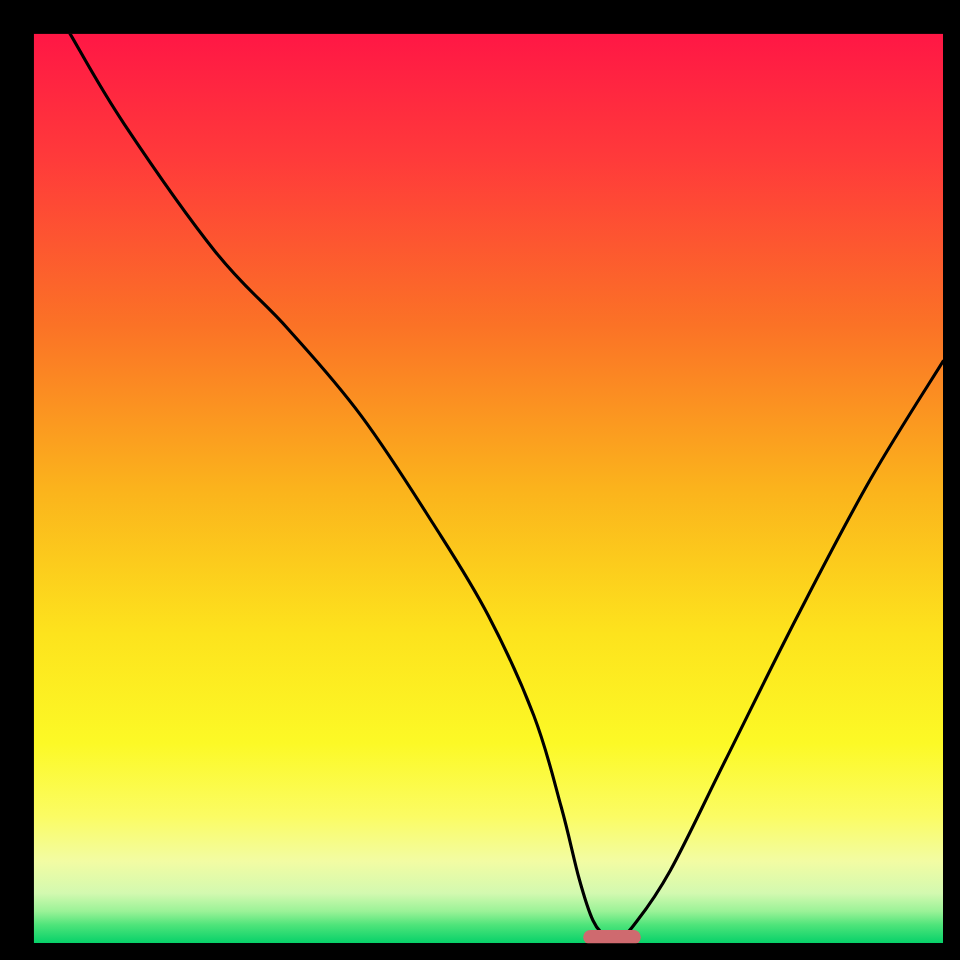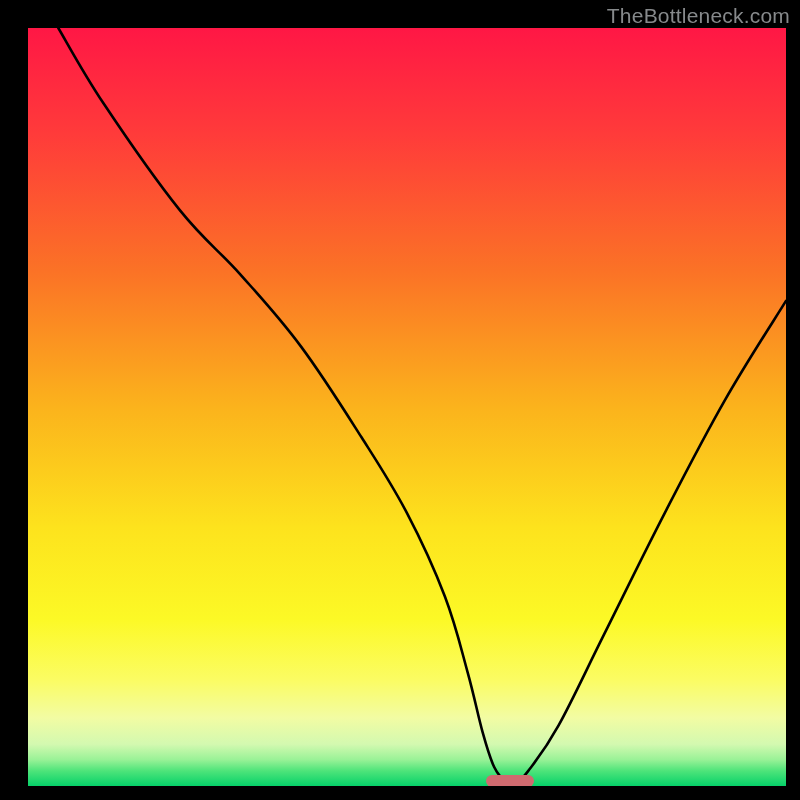--- a/index.html
+++ b/index.html
@@ -84,15 +84,14 @@
     </svg>
 
     <svg class="curve" viewBox="0 0 100 100" preserveAspectRatio="none">
       <path id="curve-path" d="M 4 0 C 5.08 1.7999999999999998, 7.12 5.68, 10 10 C 12.879999999999999 14.32, 16.759999999999998 19.95, 20 24 C 23.240000000000002 28.05, 25.120000000000005 29.259999999999998, 28.000000000000004 32.5 C 30.880000000000003 35.74, 33.12 38.13000000000001, 36 42.00000000000001 C 38.88 45.870000000000005, 41.48 50.04, 44 54 C 46.52 57.96, 48.019999999999996 60.22, 50 64 C 51.980000000000004 67.78, 53.56000000000001 71.22, 55.00000000000001 75 C 56.440000000000005 78.78, 57.099999999999994 81.76, 57.99999999999999 85 C 58.89999999999999 88.24, 59.37 90.75, 60 93 C 60.63 95.25, 60.96 96.384, 61.5 97.5 C 62.04 98.616, 62.46 98.894, 63 99.2 C 63.54 99.506, 63.96 99.416, 64.5 99.2 C 65.04 98.98400000000001, 65.01 99.296, 66 98 C 66.99 96.704, 68.2 95.24, 70 92 C 71.8 88.76, 73.48 85.04, 76 80 C 78.52 74.96, 81.12 69.58, 84 64 C 86.88 58.42, 89.12 54.04, 92 49 C 94.88 43.96, 98.56 38.34, 100 36" fill="none" stroke="#000000" stroke-width="2.6" vector-effect="non-scaling-stroke" stroke-linecap="round" stroke-linejoin="round"></path>
     </svg>
 
     <div class="marker" id="marker" style="left: 457.832px; width: 48.512px; top: 747.452px; background: rgb(207, 106, 111);"></div>
 
   </div>
 
-  <div class="watermark">TheBottleneck.com</div>
 
 </div>
 
 </body></html>

